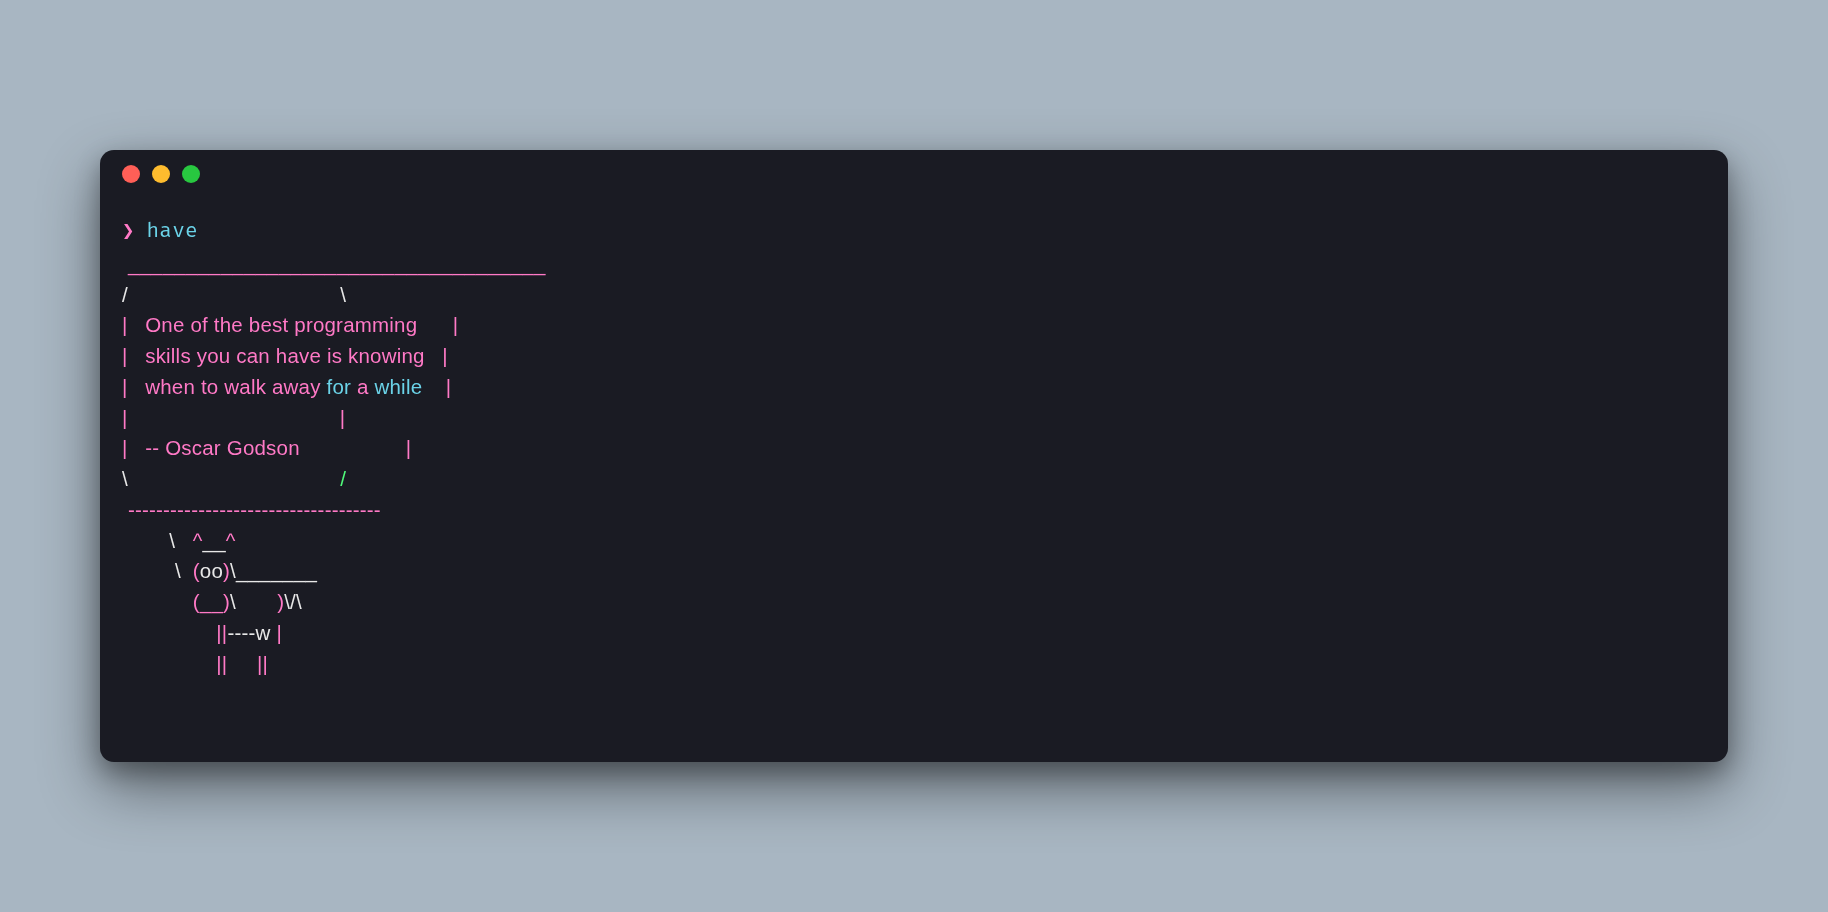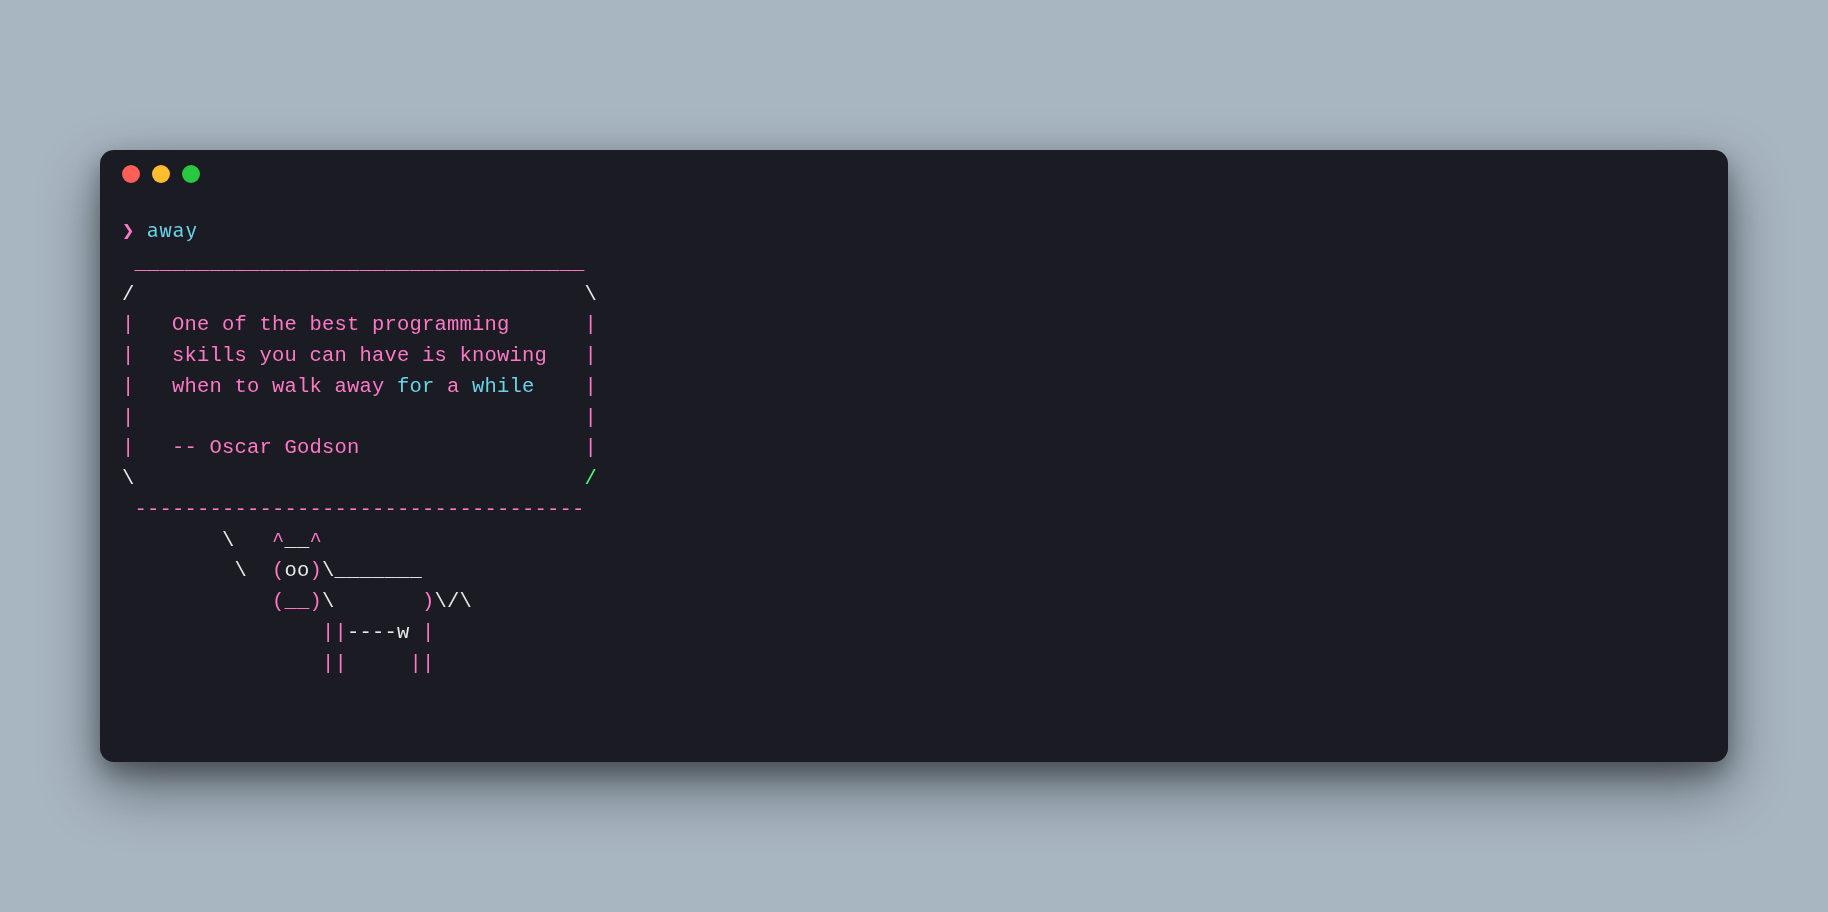--- a/index.html
+++ b/index.html
@@ -55,40 +55,40 @@
     }
     .prompt-symbol {
       color: #ff79c6;
       font-weight: 600;
     }
     .command {
       color: #6bd3e8;
     }
     .output {
       white-space: pre;
-      font-family: Liberation Mono, monospace;
+      font-family: Liberation Sans, sans-serif;
     }
     .pink { color: #ff79c6; }
     .cyan { color: #6bd3e8; }
     .white { color: #e8e8e8; }
     .green-text { color: #50fa7b; }
   </style>
 </head>
 <body>
 
 <div class="terminal-window">
   <div class="titlebar">
     <div class="traffic-light red"></div>
     <div class="traffic-light yellow"></div>
     <div class="traffic-light green"></div>
   </div>
   <div class="terminal-body">
     <div class="prompt-line">
       <span class="prompt-symbol">❯</span>
-      <span class="command">away</span>
+      <span class="command">have</span>
     </div>
     <div class="output"><span class="pink"> ____________________________________</span>
 <span class="white">/                                    \</span>
 <span class="pink">|   One of the best programming      |</span>
 <span class="pink">|   skills you can have is knowing   |</span>
 <span class="pink">|   when to walk away </span><span class="cyan">for</span><span class="pink"> a </span><span class="cyan">while</span><span class="pink">    |</span>
 <span class="pink">|                                    |</span>
 <span class="pink">|   -- Oscar Godson                  |</span>
 <span class="white">\                                    </span><span class="green-text">/</span>
 <span class="pink"> ------------------------------------</span>

